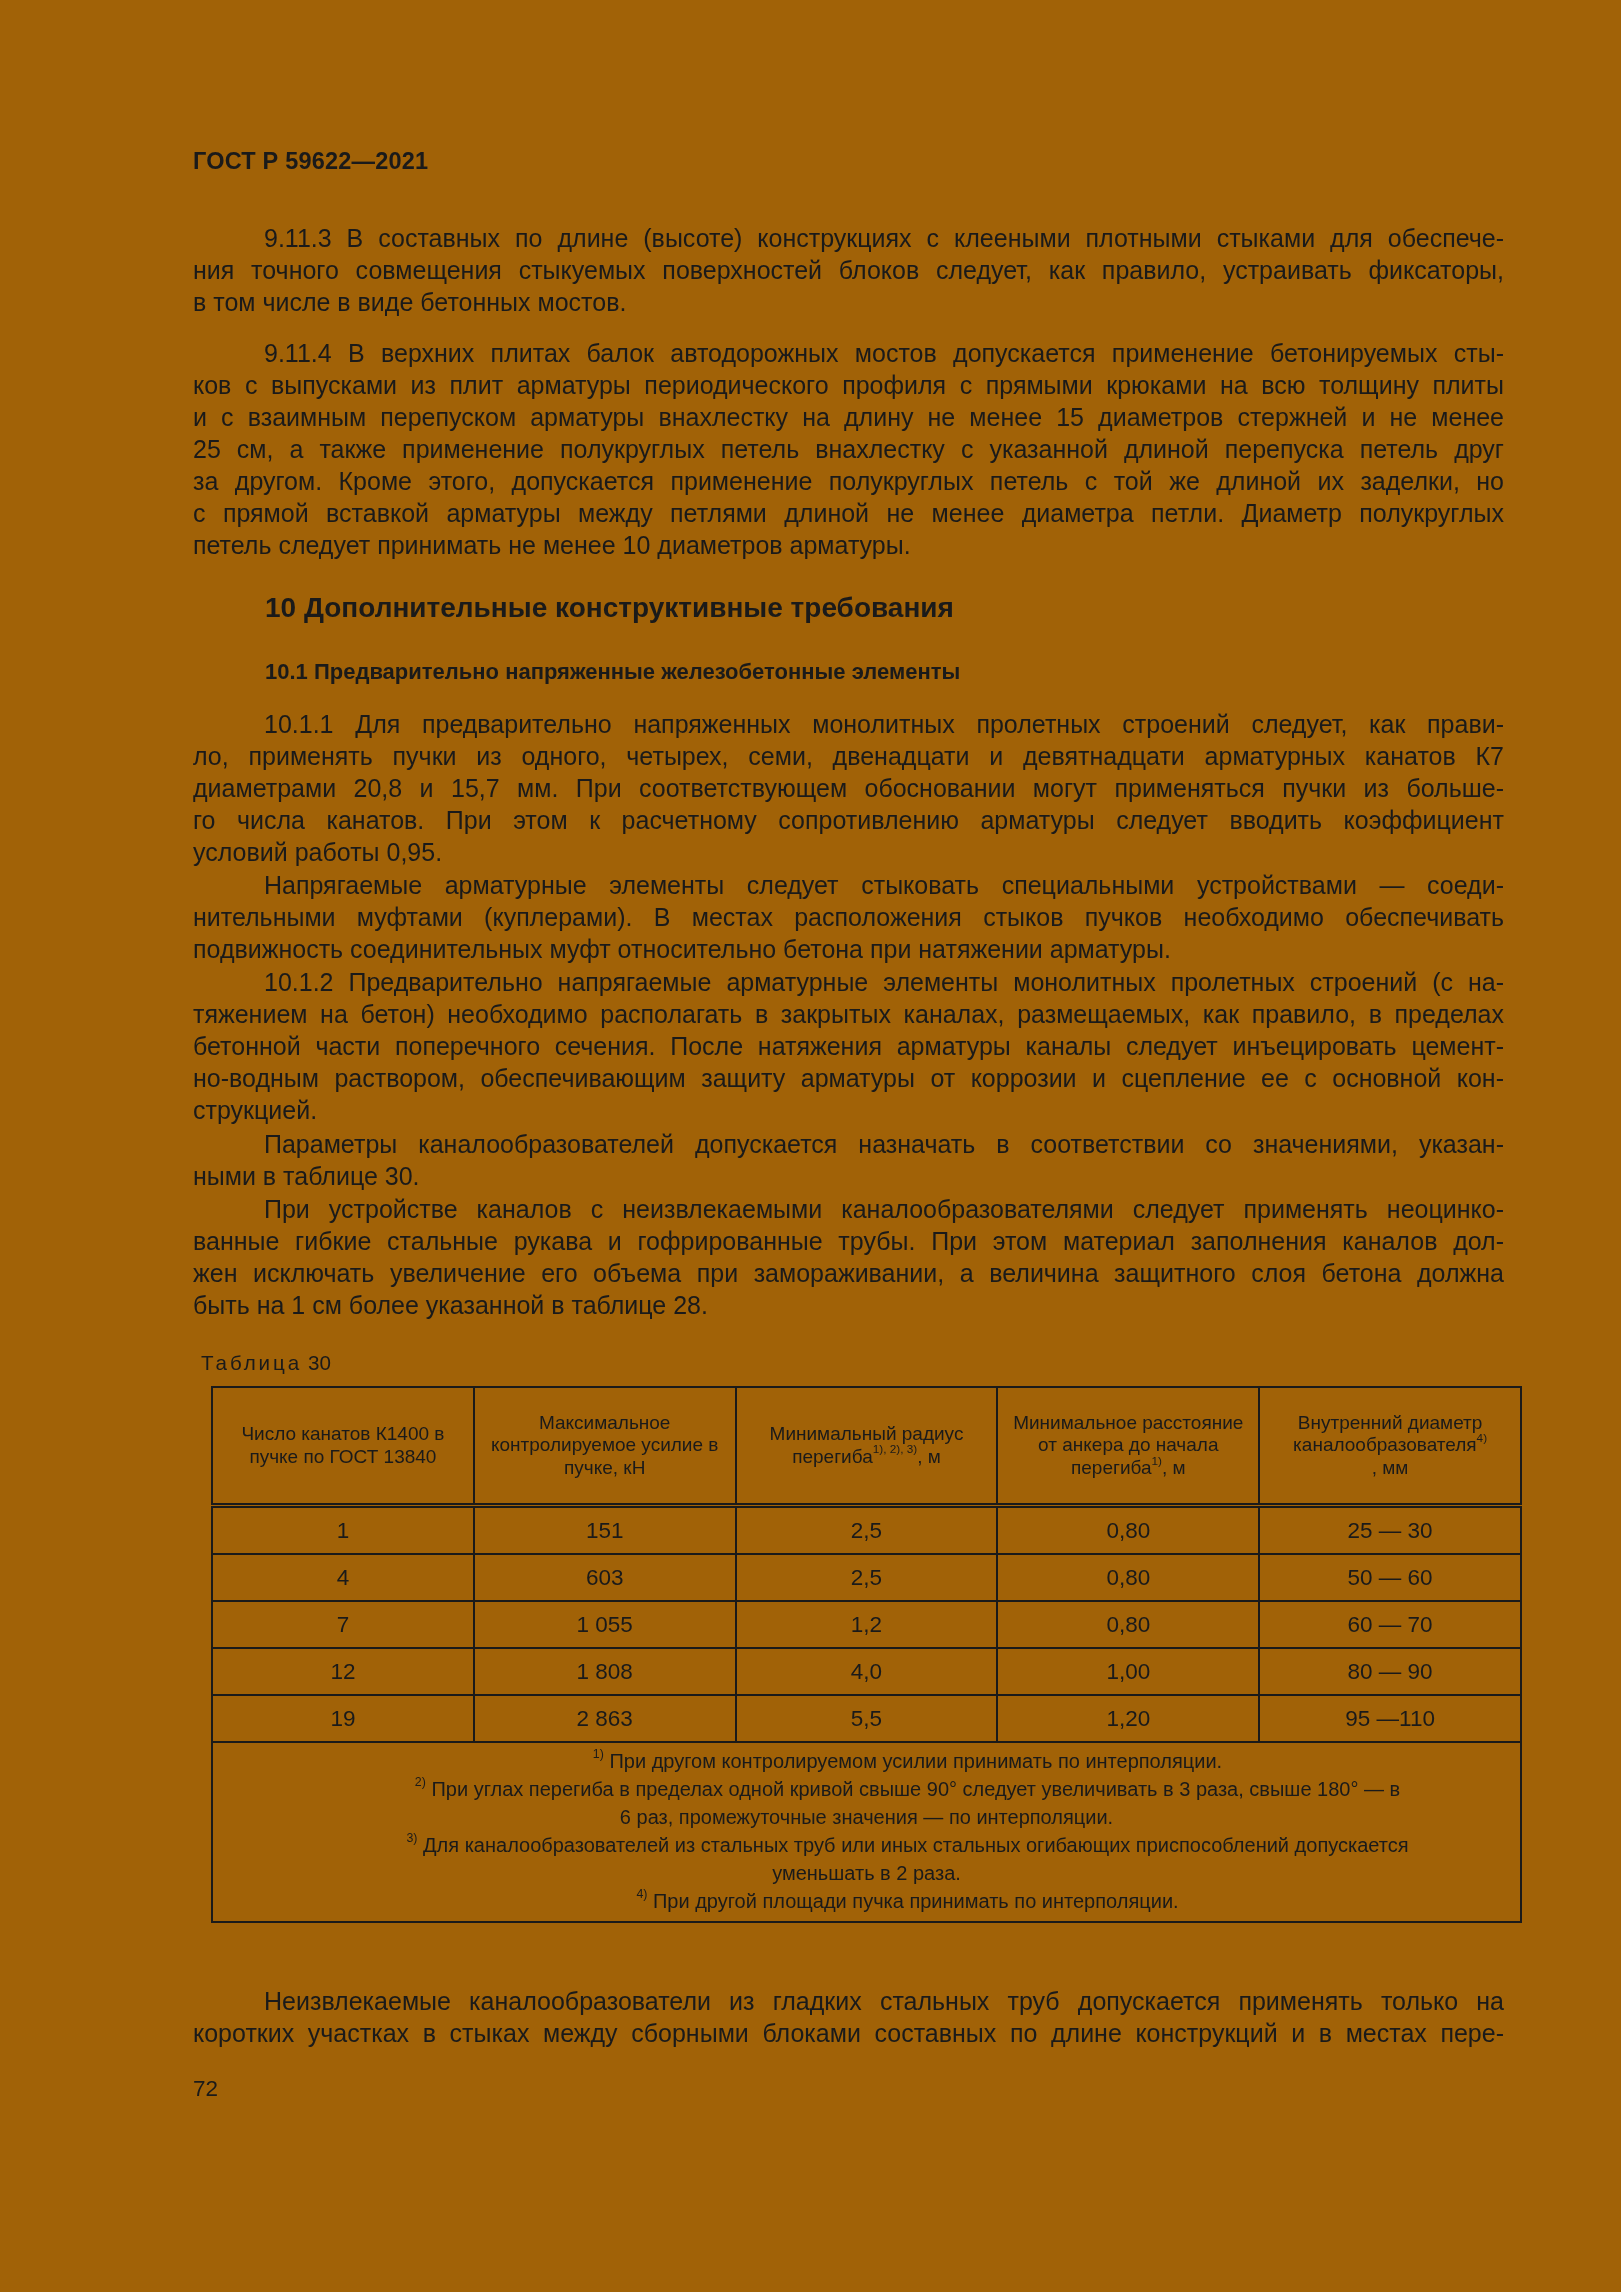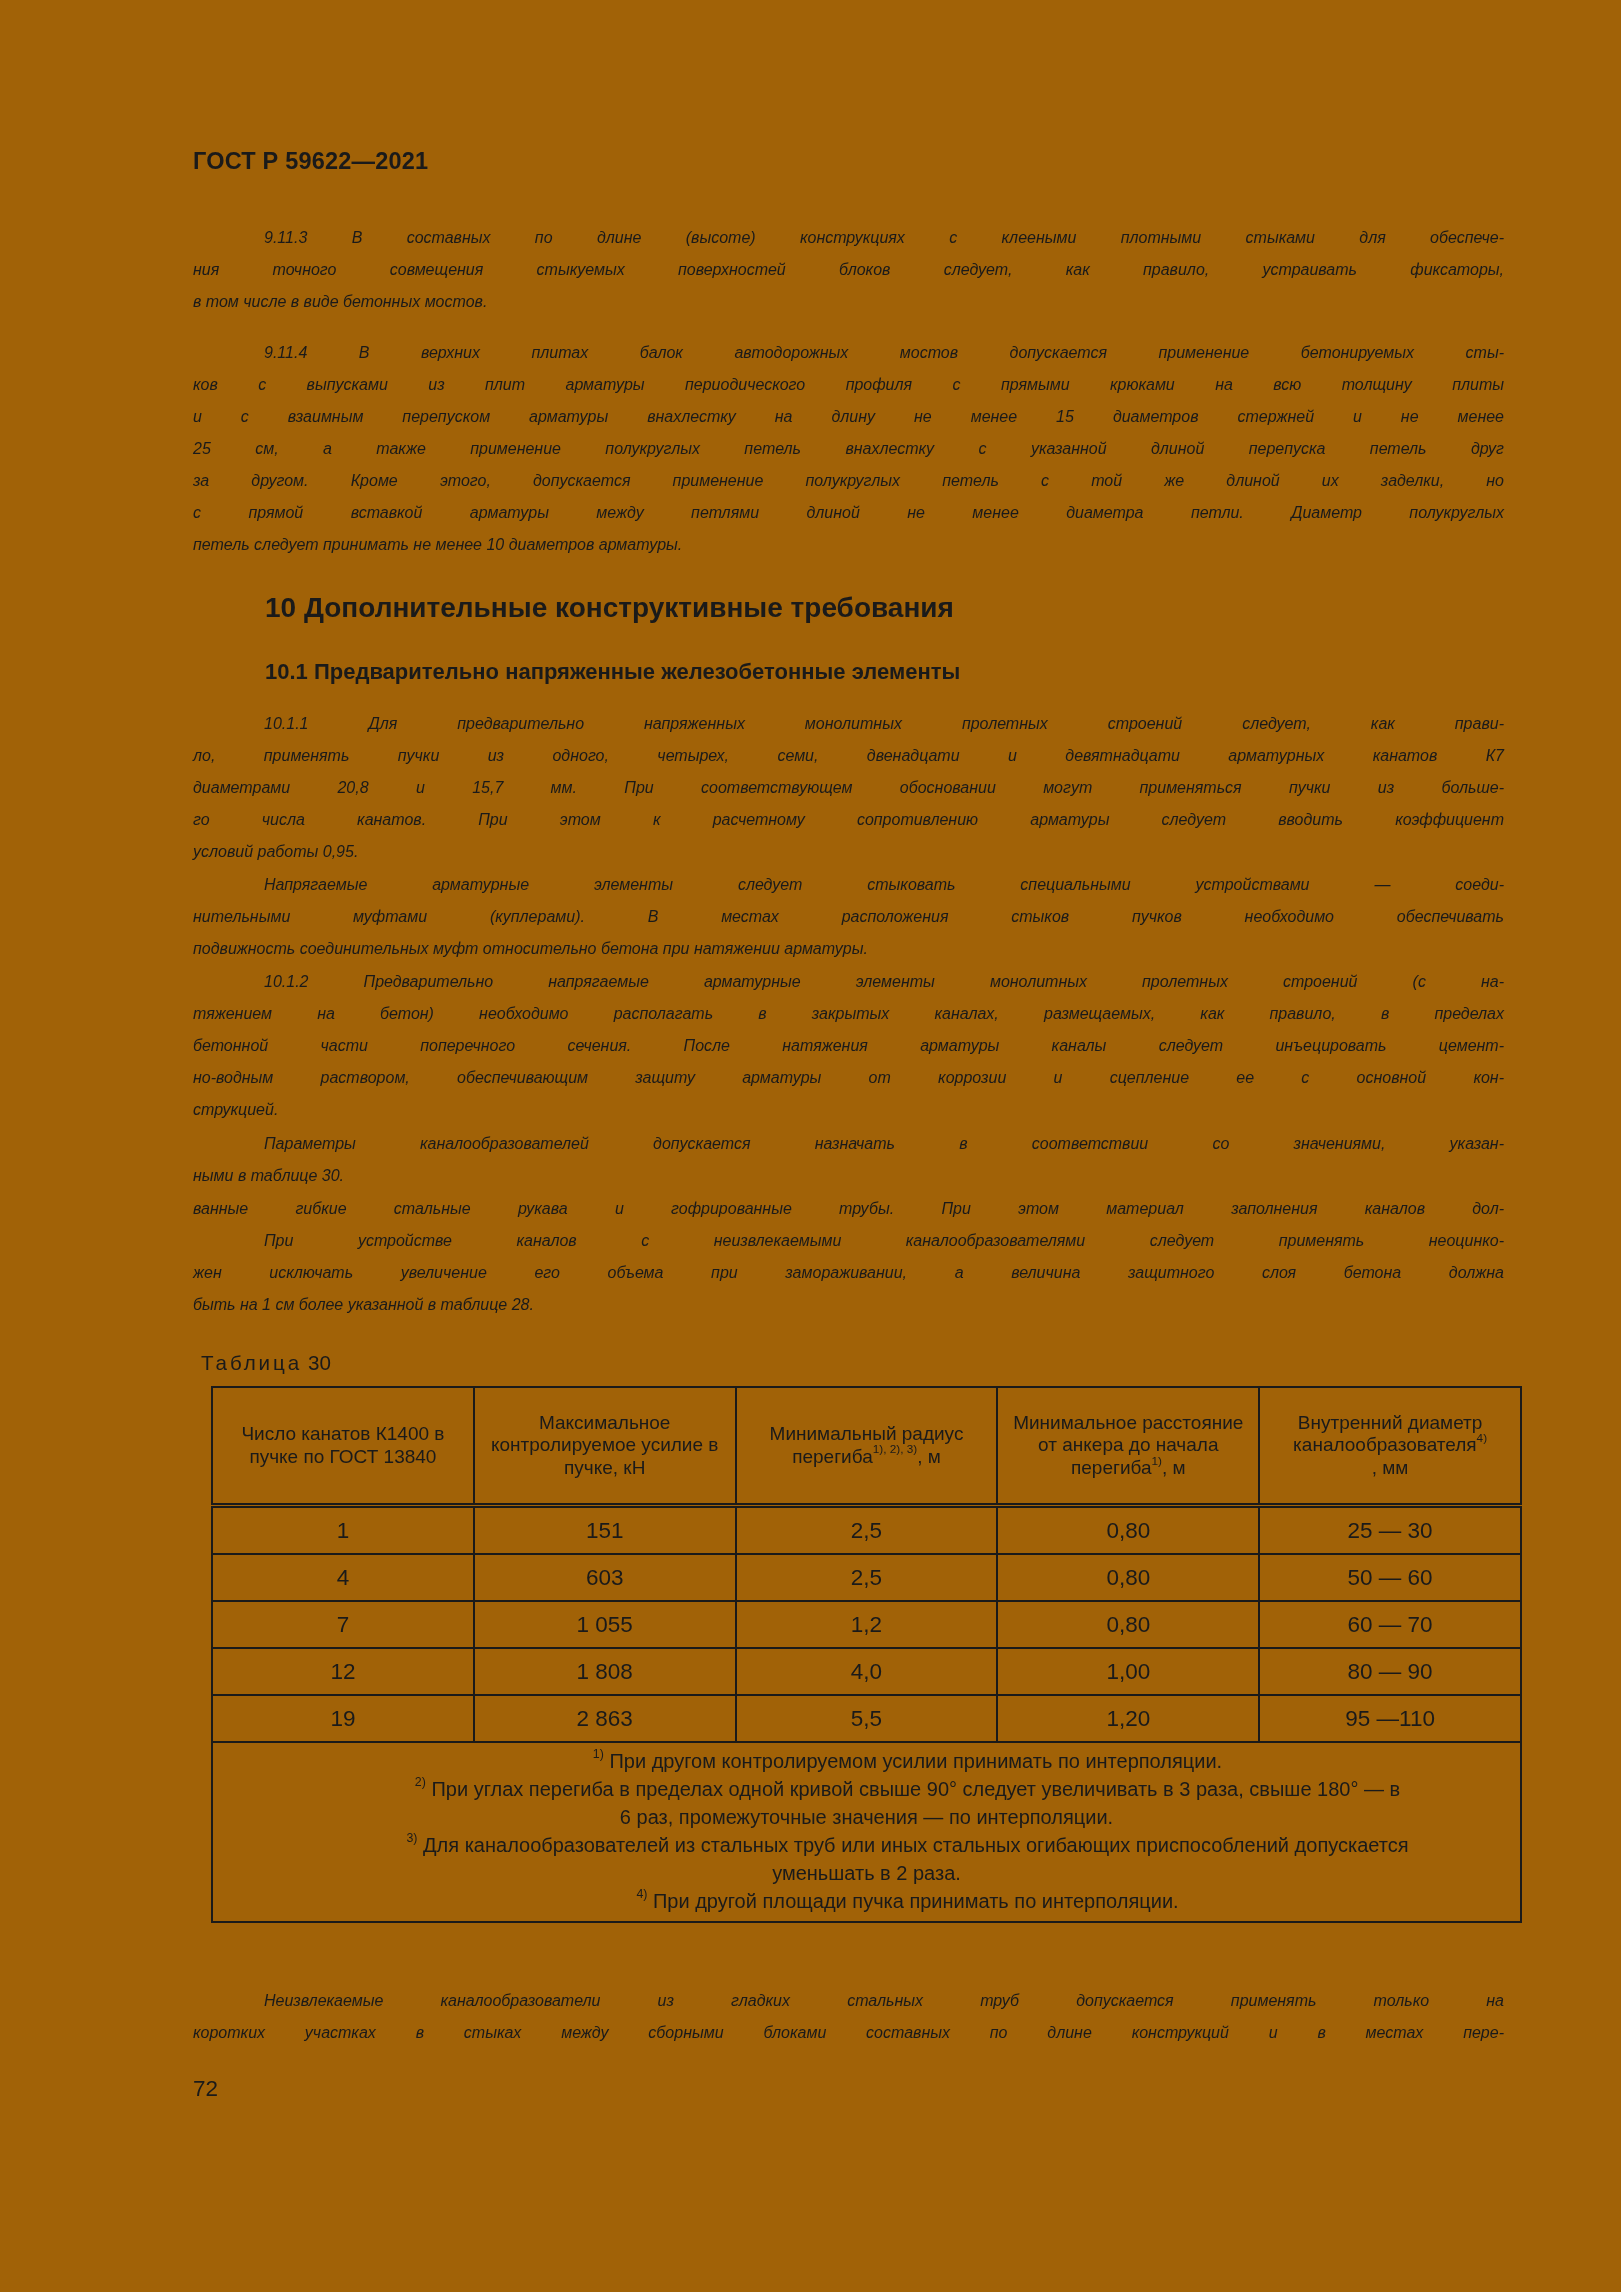--- a/index.html
+++ b/index.html
@@ -1,20 +1,20 @@
 <!DOCTYPE html>
 <html><head>
   <meta charset="utf-8">
   <style>
     html, body { margin: 0; padding: 0; background: #ffffff; }
     body { width: 1621px; height: 2293px; position: relative; overflow: hidden;
            font-family: "Liberation Sans", sans-serif; color: #1a1a1a; }
     .page { position: absolute; left: 0; top: 0; width: 1621px; height: 2293px; background: #a16207; }
     .doc-code { position: absolute; left: 193px; top: 148px; font-size: 23.5px; font-weight: bold; letter-spacing: 0.2px; }
-    .block { position: absolute; left: 193px; width: 1311px; font-size: 16px; line-height: 32px; font-style: italic; }
+    .block { position: absolute; left: 193px; width: 1311px; font-size: 25px; line-height: 32px; }
     .line { display: block; white-space: nowrap; text-align: justify; text-align-last: justify; height: 32px; }
     .line.last { text-align-last: left; }
     .indent { padding-left: 71px; }
     .h1 { position: absolute; left: 265px; top: 592px; font-size: 28px; font-weight: bold; }
     .h2 { position: absolute; left: 265px; top: 659px; font-size: 22px; font-weight: bold; }
     .table-caption { position: absolute; left: 201px; top: 1351px; font-size: 20.6px; letter-spacing: 2.9px; }
     .table-caption .num { letter-spacing: 0; margin-left: 5.9px; }
     table.data { position: absolute; left: 193px; top: 1386px; width: 1311px; border-collapse: collapse;
                  font-size: 22.5px; table-layout: fixed; margin-left: 18px; }
     table.data th, table.data td { border: 2px solid #1a1a1a; text-align: center; vertical-align: middle; padding: 0 5.9px; }
@@ -75,22 +75,22 @@
     <span class="line">но-водным раствором, обеспечивающим защиту арматуры от коррозии и сцепление ее с основной кон-</span>
     <span class="line last">струкцией.</span>
   </div>
 
   <div class="block" style="top:1128px;">
     <span class="line indent">Параметры каналообразователей допускается назначать в соответствии со значениями, указан-</span>
     <span class="line last">ными в таблице 30.</span>
   </div>
 
   <div class="block" style="top:1193px;">
+    <span class="line indent">При устройстве каналов с неизвлекаемыми каналообразователями следует применять неоцинко-</span>
     <span class="line">ванные гибкие стальные рукава и гофрированные трубы. При этом материал заполнения каналов дол-</span>
-    <span class="line indent">При устройстве каналов с неизвлекаемыми каналообразователями следует применять неоцинко-</span>
     <span class="line">жен исключать увеличение его объема при замораживании, а величина защитного слоя бетона должна</span>
     <span class="line last">быть на 1 см более указанной в таблице 28.</span>
   </div>
 
   <div class="table-caption">
     <span>Таблица</span><span class="num">30</span>
   </div>
 
   <table class="data">
     <colgroup>

